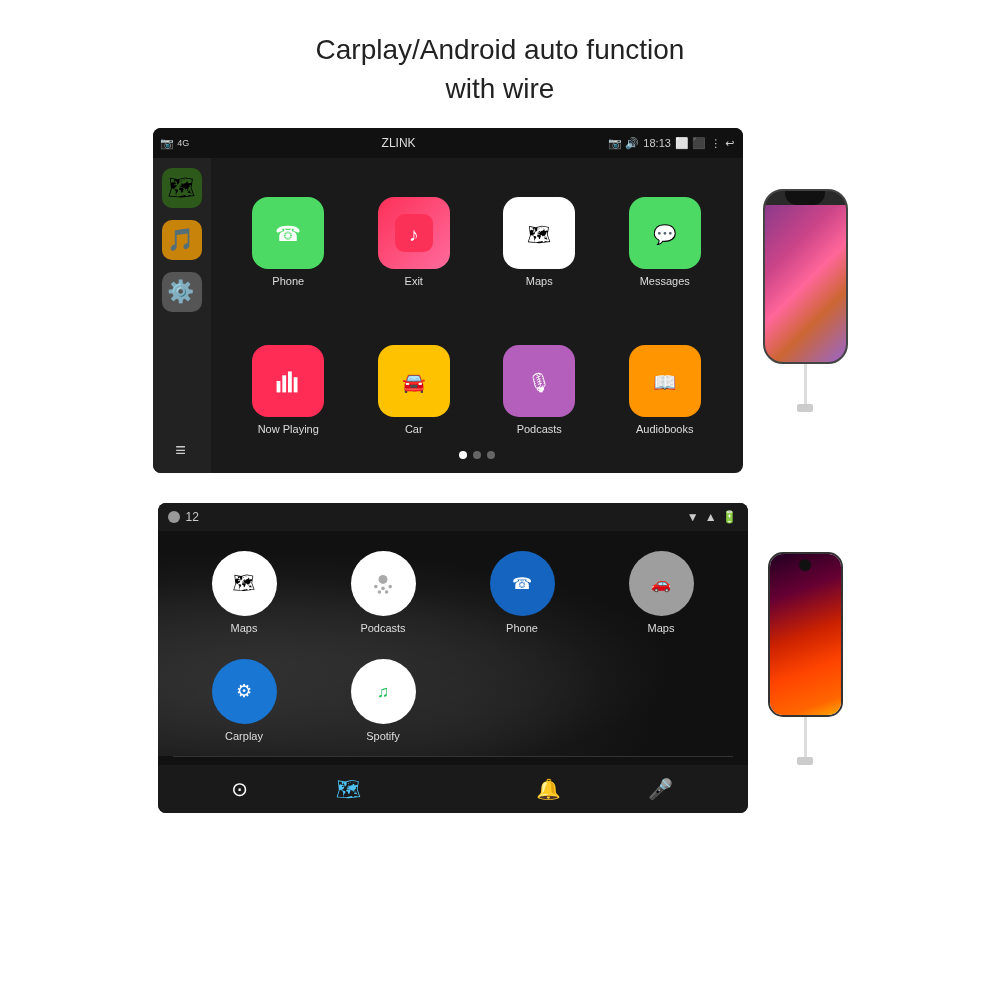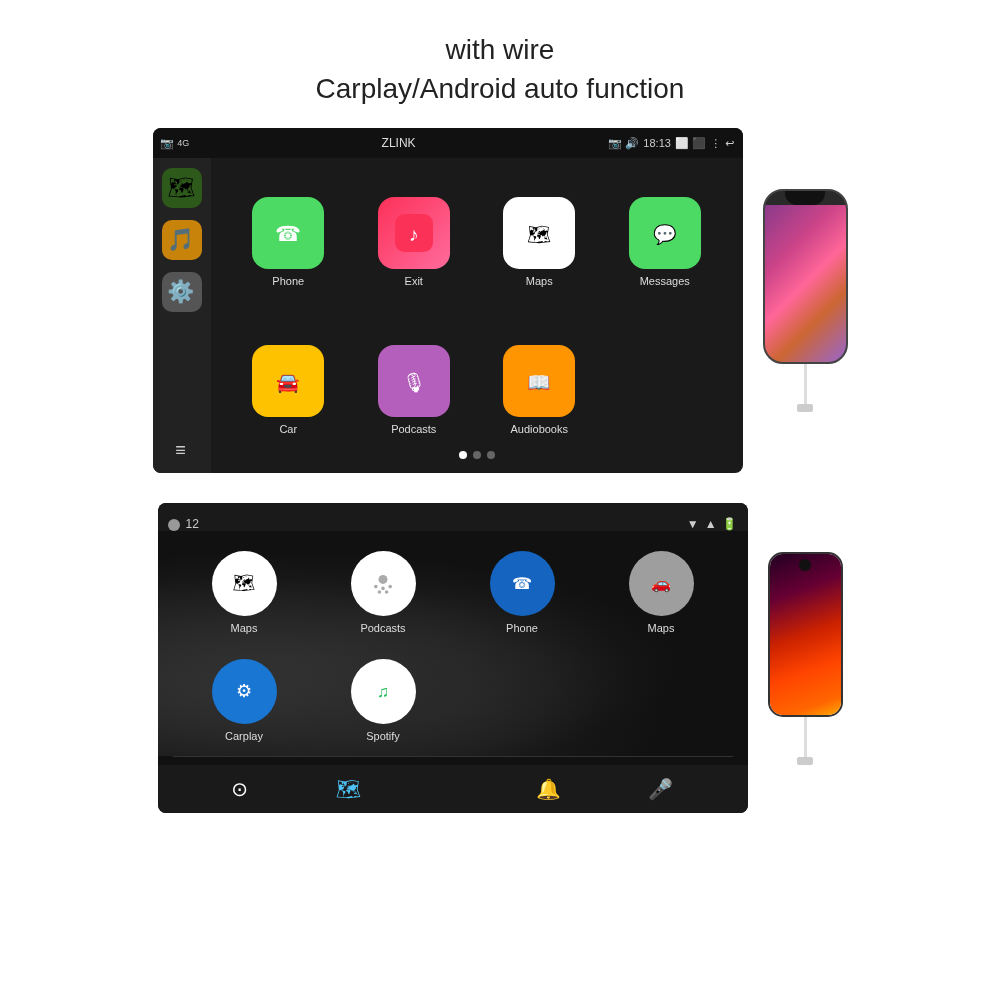--- a/index.html
+++ b/index.html
@@ -208,21 +208,21 @@
       border-radius: 8px;
       overflow: hidden;
       position: relative;
     }
 
     
     .android-status {
       background: #1a1a1a;
       height: 28px;
       display: flex;
-      align-items: flex-end;
+      align-items: center;
       padding: 0 10px;
       color: #ccc;
       font-size: 12px;
       gap: 6px;
     }
     .android-content {
       height: calc(310px - 28px - 48px);
       display: grid;
       grid-template-columns: repeat(4, 1fr);
       grid-template-rows: repeat(2, 1fr);
@@ -303,22 +303,22 @@
     .phone-screen-android {
       width: 100%;
       height: 100%;
       background: linear-gradient(160deg, #220022 0%, #660033 25%, #CC2200 50%, #FF4400 70%, #FF6600 90%, #FFAA00 100%);
     }
   </style>
 </head>
 <body>
 
 <div class="page-title">
+  <div>Carplay/Android auto function</div>
   <div>with wire</div>
-  <div>Carplay/Android auto function</div>
 </div>
 
 <div class="section carplay-section">
   <div class="carplay-screen screen">
 
     <div class="status-bar">
       <div class="status-bar-left">
         <span>📷</span>
         <span style="font-size:9px;">4G</span>
       </div>
@@ -379,20 +379,32 @@
           <div class="app-item">
             <div class="app-icon" style="background: rgb(76, 217, 100); color: rgb(255, 255, 255); font-size: 28px;">
               <svg width="38" height="38" viewBox="0 0 40 40">
                 <rect width="40" height="40" rx="10" fill="#4CD964"></rect>
                 <text x="20" y="28" text-anchor="middle" font-size="20" fill="white">💬</text>
               </svg>
             </div>
             <div class="app-label">Messages</div>
           </div>
           <div class="app-item">
+            <div class="app-icon" style="background: rgb(255, 45, 85); color: rgb(255, 255, 255); font-size: 28px;">
+              <svg width="38" height="38" viewBox="0 0 40 40">
+                <rect width="40" height="40" rx="10" fill="#FF2D55"></rect>
+                <rect x="8" y="20" width="4" height="12" fill="white"></rect>
+                <rect x="14" y="14" width="4" height="18" fill="white"></rect>
+                <rect x="20" y="10" width="4" height="22" fill="white"></rect>
+                <rect x="26" y="16" width="4" height="16" fill="white"></rect>
+              </svg>
+            </div>
+            <div class="app-label">Now Playing</div>
+          </div>
+          <div class="app-item">
             <div class="app-icon" style="background: rgb(255, 194, 0); color: rgb(255, 255, 255); font-size: 28px;">
               <svg width="38" height="38" viewBox="0 0 40 40">
                 <rect width="40" height="40" rx="10" fill="#FFC200"></rect>
                 <text x="20" y="28" text-anchor="middle" font-size="20">🚘</text>
               </svg>
             </div>
             <div class="app-label">Car</div>
           </div>
           <div class="app-item">
             <div class="app-icon" style="background: rgb(180, 95, 187); color: rgb(255, 255, 255); font-size: 28px;">

